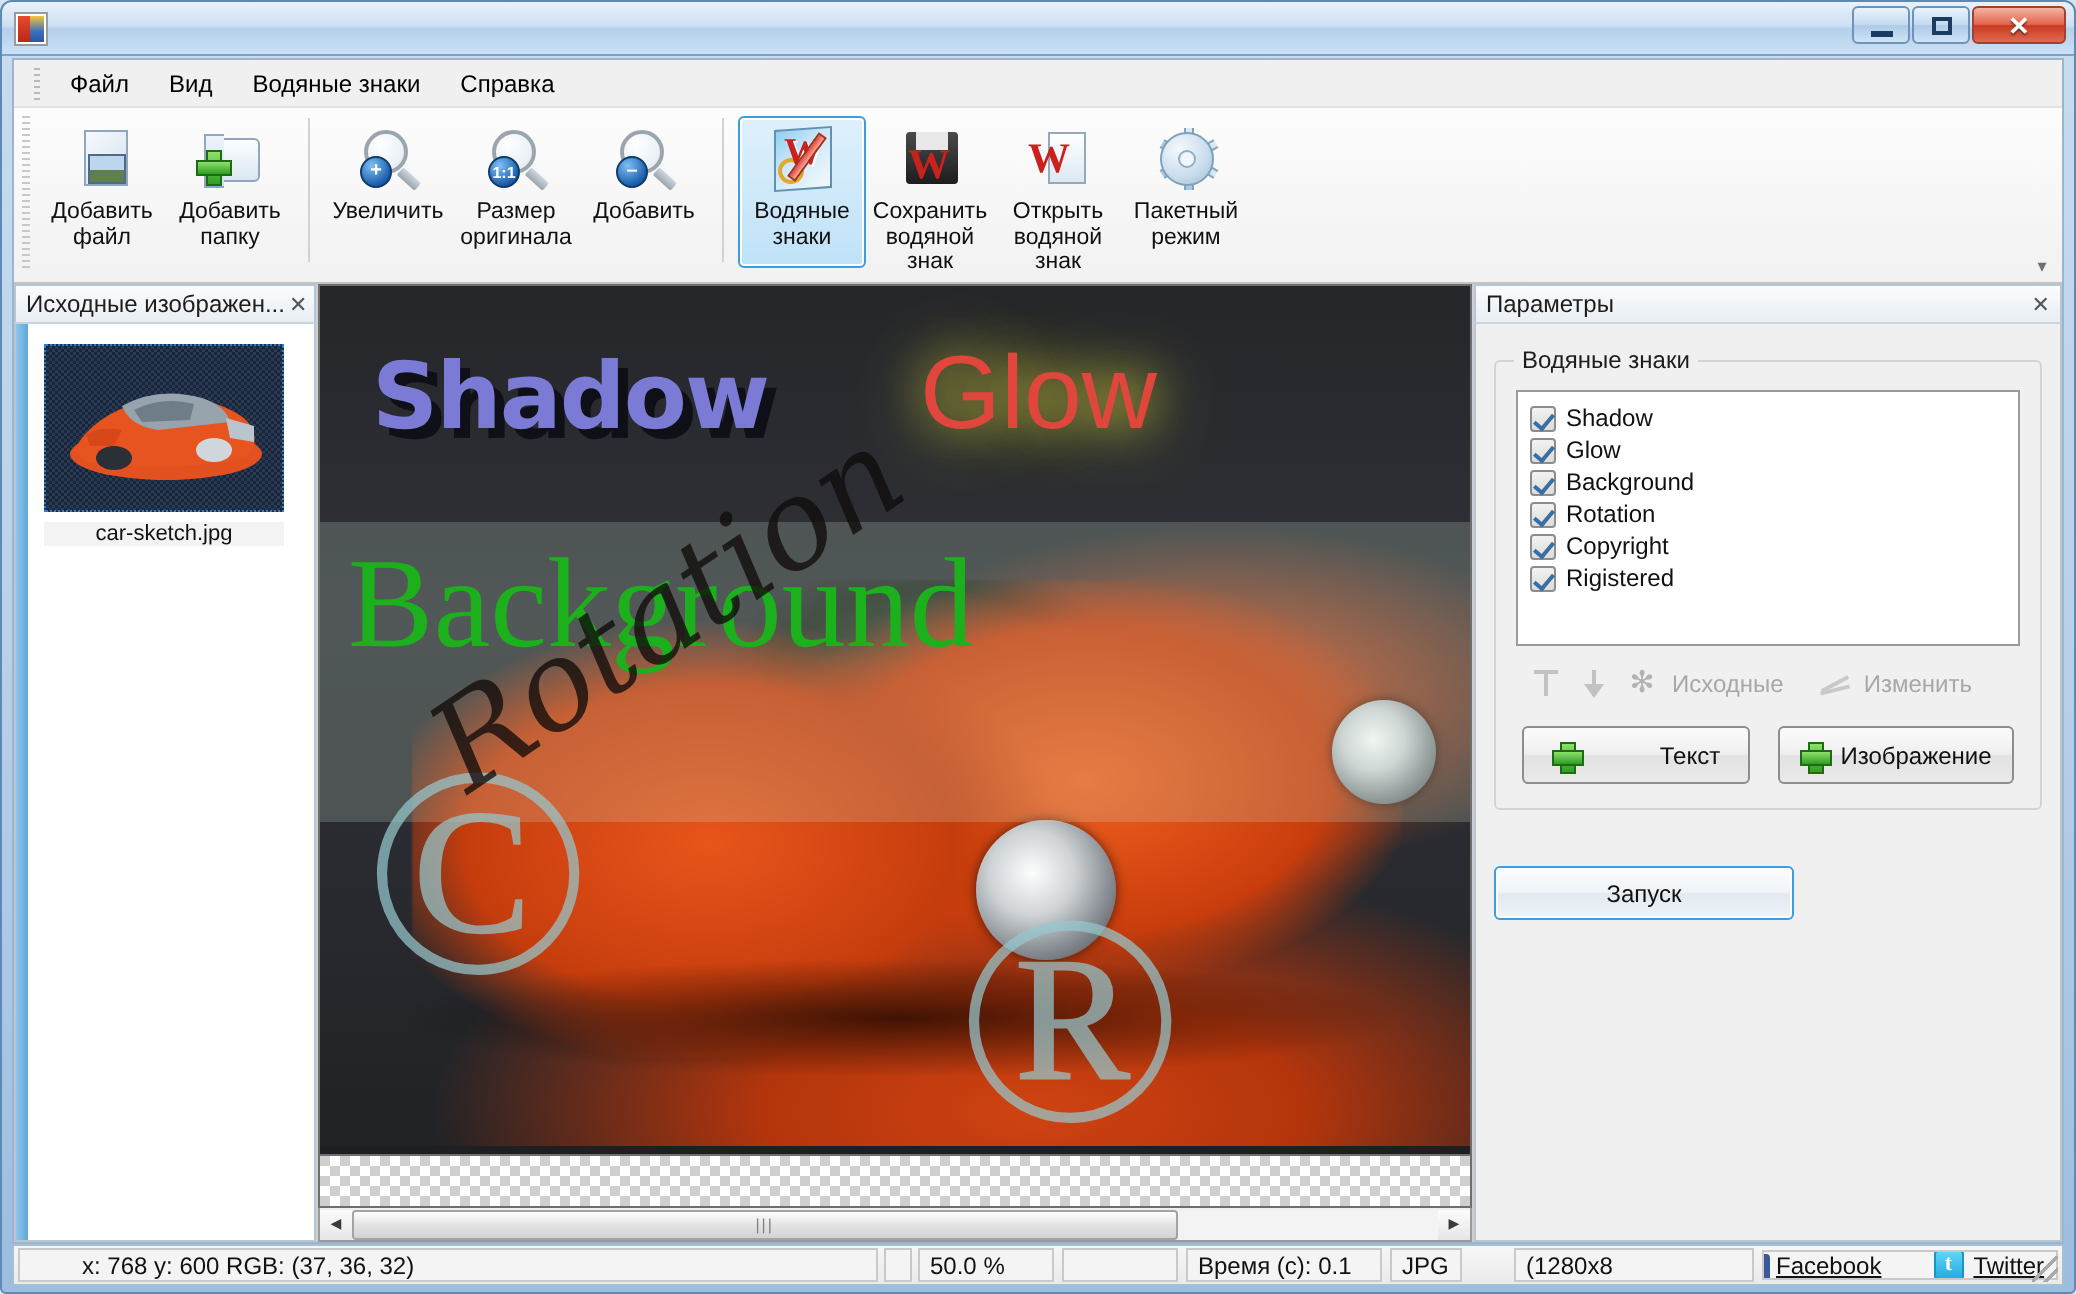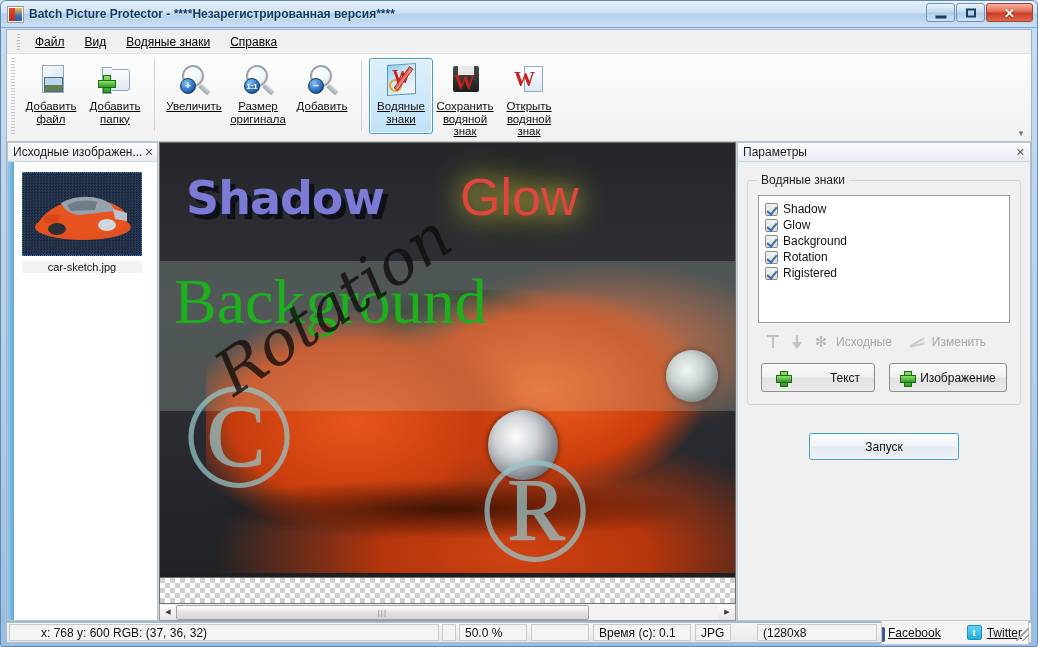--- a/index.html
+++ b/index.html
@@ -60,21 +60,20 @@
   .min .gl { width:11px; height:3px; background:#1b3c60; margin-top:4px; }
   .max .gl { width:10px; height:9px; border:2px solid #1b3c60; }
   .close .gl { color:#fff; font-size:13px; font-weight:bold; font-family:"Liberation Sans",sans-serif; line-height:1; text-shadow:0 1px 1px rgba(0,0,0,.5);}
 
   
   .client {
     position:absolute; left:5px; right:5px; top:28px; bottom:24px;
     background:#f0f0f0;
     border:1px solid #9cb4cc;
     overflow:hidden;
-    text-decoration:underline;
   }
 
   
   .menubar {
     height:24px; background:#f0f0f0;
     display:flex; align-items:center; padding-left:10px;
     border-bottom:1px solid #e2e2e2;
   }
   .menu-item {
     padding:3px 10px; font-size:12px; color:#000; cursor:default;
@@ -434,21 +433,21 @@
   .btn.text-btn { width:114px;gap:40px; }
   .btn.img-btn { width:118px; }
   .btn .plus-sm { position:relative; width:14px; height:14px; flex:0 0 auto; }
   .btn .plus-sm::before, .btn .plus-sm::after {
     content:""; position:absolute; background:linear-gradient(180deg,#8ee06a,#2f9e24);
     border:1px solid #1d6b14;
   }
   .btn .plus-sm::before { left:4px; top:0; width:6px; height:14px; }
   .btn .plus-sm::after { left:0; top:4px; width:14px; height:6px; }
 
-  .run-wrap { display:flex; justify-content:center; margin-top:28px; }
+  .run-wrap { display:flex; margin-top:28px; }
   .btn-run {
     width:150px; height:27px;
     border:1px solid #3c9ddf; border-radius:3px;
     background:linear-gradient(180deg,#fcfdfe,#f0f4f8 48%,#e2e9f0 52%,#eef3f8);
     box-shadow:0 0 0 1px #ffffff inset;
     display:flex; align-items:center; justify-content:center;
     font-size:12px; color:#111; cursor:default;
   }
 
   
@@ -465,21 +464,21 @@
   }
   .sb-main { flex:0 0 430px;padding-left:31px; }
   .sb-gap { flex:0 0 14px; border:1px solid #c9c9c9; background:#f4f4f4; height:17px; margin:0 1px;}
   .sb-zoom { flex:0 0 68px; }
   .sb-blank { flex:0 0 58px; }
   .sb-time { flex:0 0 98px; }
   .sb-fmt { flex:0 0 36px; }
   .sb-dim { flex:0 0 120px;margin-left:24px; }
   .sb-social {
     flex:1; display:flex; align-items:center; gap:26px; padding-left:4px;
-    height:25px; border:1px solid #c9c9c9; background:#f4f4f4; margin:0 2px;
+    height:15px; border:1px solid #c9c9c9; background:#f4f4f4; margin:0 2px;
     position:relative; overflow:hidden;
   }
   .soc { display:flex; align-items:center; gap:5px; }
   .soc a { color:#111; text-decoration:underline; font-size:12px; cursor:default; }
   .fb-ico {
     width:15px; height:15px; background:#3b5998; color:#fff;
     font-family:"Liberation Serif",serif; font-weight:bold; font-size:13px;
     line-height:15px; text-align:center; border-radius:2px;
     position:absolute; left:-16px; top:1px;
   }
@@ -509,21 +508,20 @@
   }
   .fbwrap { position:relative; padding-left:2px; }
 </style>
 </head>
 <body>
 
 <div class="app">
 
   <div class="titlebar">
     <div class="tb-icon"></div>
-    <span class="title-text">Batch Picture Protector - ****Незарегистрированная версия****</span>
     <div class="winbtns">
       <div class="wbtn min">
           <span class="gl"></span>
         </div>
       <div class="wbtn max">
           <span class="gl"></span>
         </div>
       <div class="wbtn close">
         <span class="gl">✕</span>
       </div>
@@ -617,20 +615,33 @@
 знак</span>
         </div>
         <div class="tbtn">
           <span class="ticon ic-open">
             <span class="folder"></span>
               <span class="wl">W</span>
           </span>
           <span class="lbl">Открыть
 водяной
 знак</span>
+        </div>
+        <div class="tbtn">
+          <span class="ticon">
+            <span class="gear">
+              <span class="tooth"></span>
+                <span class="tooth t2"></span>
+                <span class="tooth t3"></span>
+              <span class="body"></span>
+                <span class="hole"></span>
+            </span>
+          </span>
+          <span class="lbl">Пакетный
+режим</span>
         </div>
       </div>
 
       <div class="tb-overflow">▾</div>
     </div>
 
     <div class="work">
 
       <div class="dock-left">
         <div class="dock-head">
@@ -706,20 +717,24 @@
                 <span class="cb"></span>
                 <span class="txt">Glow</span>
               </div>
               <div class="wmrow">
                 <span class="cb"></span>
                 <span class="txt">Background</span>
               </div>
               <div class="wmrow">
                 <span class="cb"></span>
                 <span class="txt">Rotation</span>
+              </div>
+              <div class="wmrow">
+                <span class="cb"></span>
+                <span class="txt">Copyright</span>
               </div>
               <div class="wmrow">
                 <span class="cb"></span>
                 <span class="txt">Rigistered</span>
               </div>
             </div>
 
             <div class="mini-toolbar">
               <span class="mt-ico mt-up"></span>
               <span class="mt-ico mt-dn"></span>

